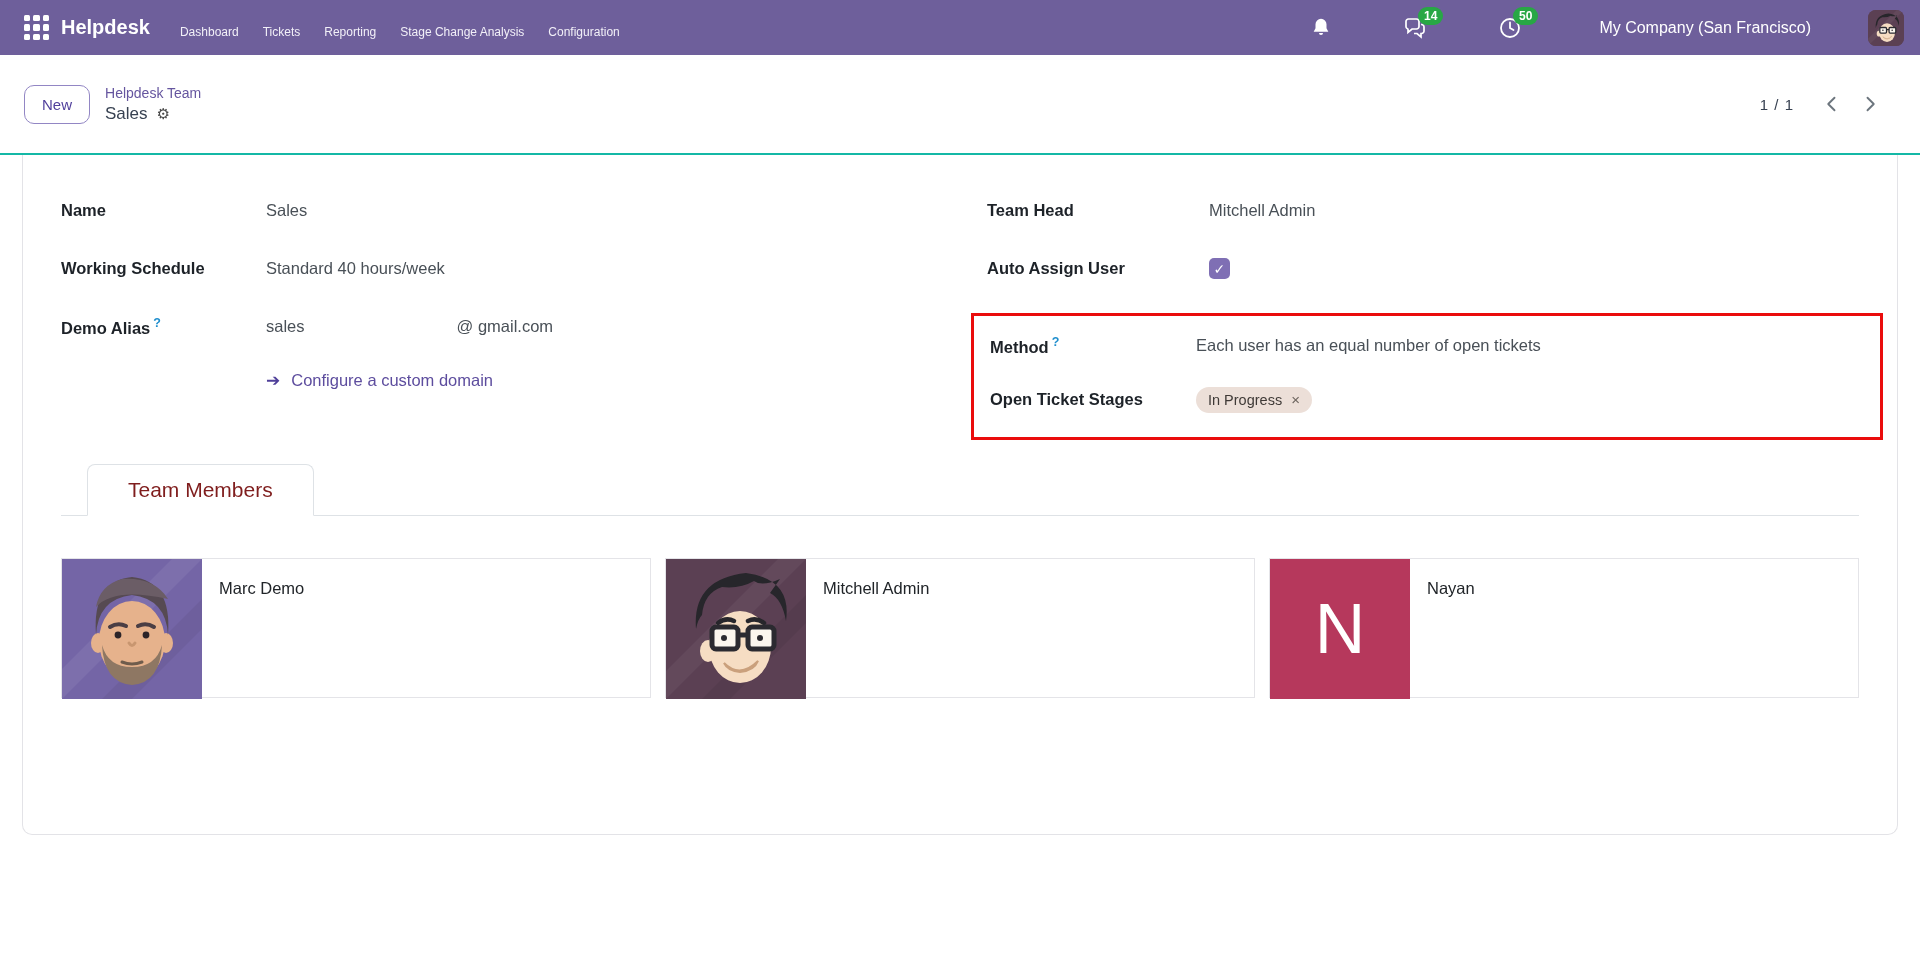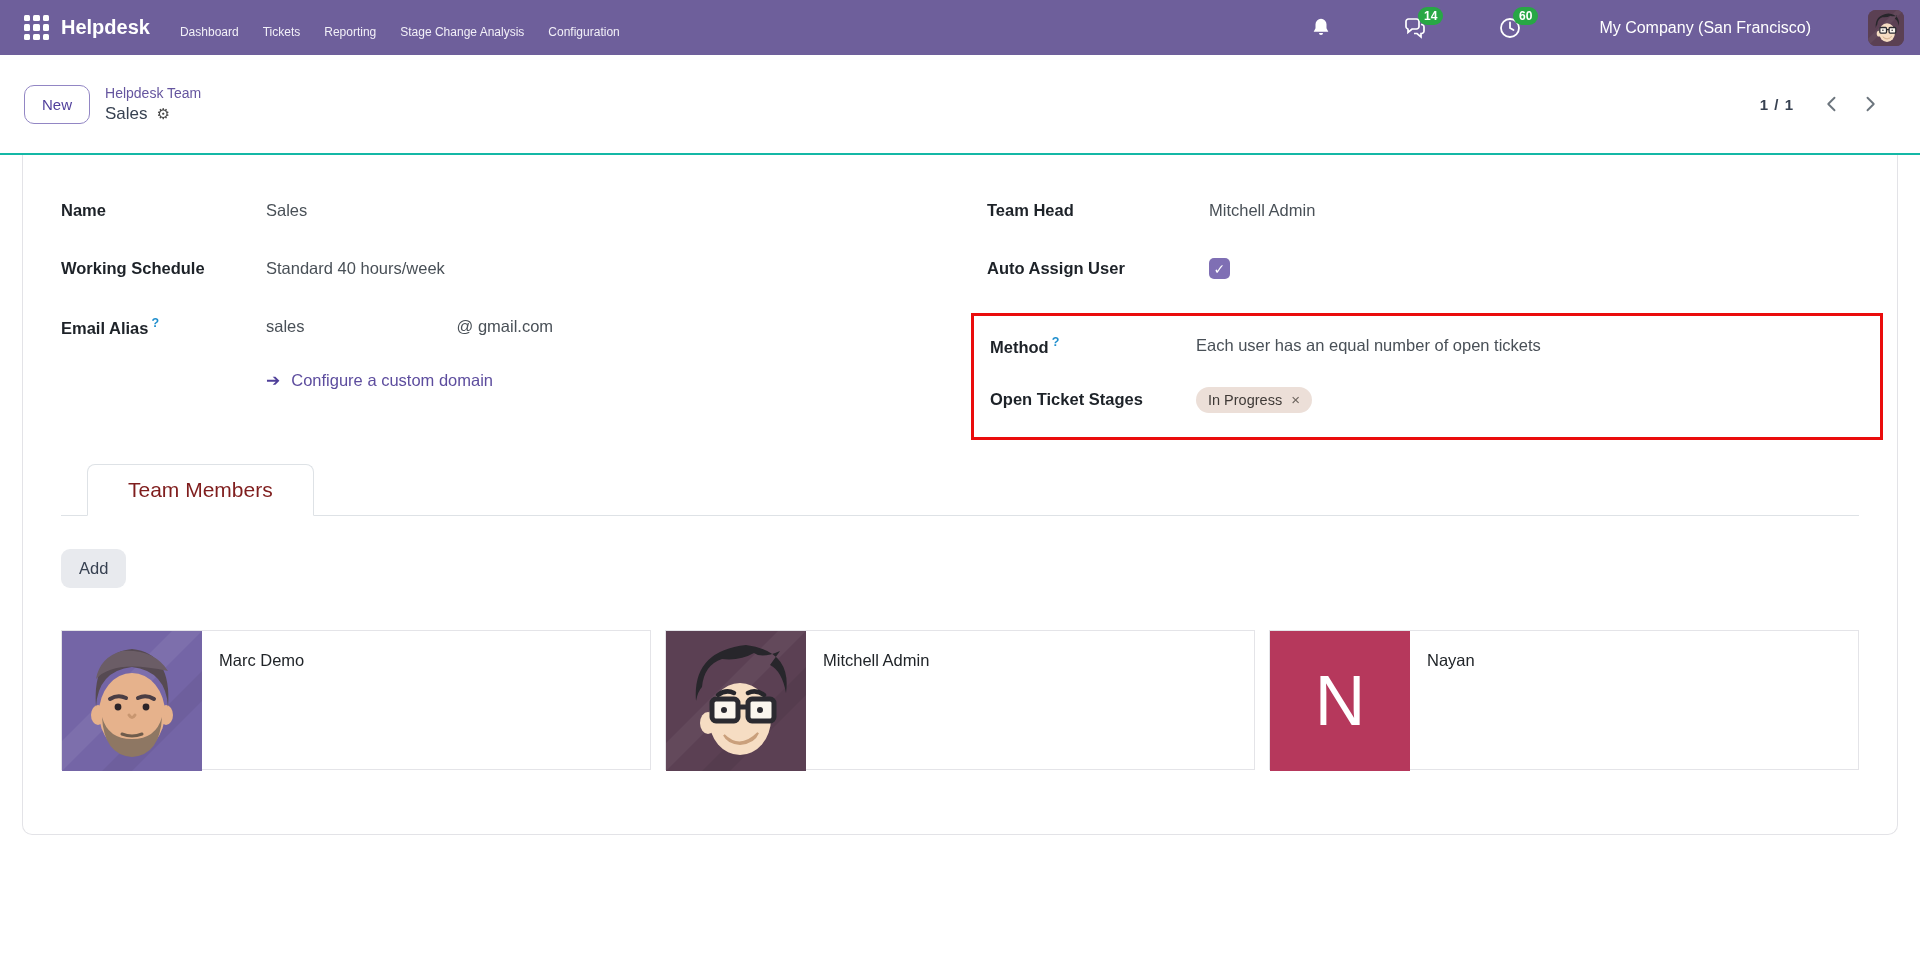--- a/index.html
+++ b/index.html
@@ -44,21 +44,21 @@
   }
   .new-btn {
     border:1px solid #9286c4; color:#503f9c; background:#fff; font-size:15px;
     padding:10px 17px; border-radius:10px; font-weight:500; cursor:pointer;
     font-family:"Liberation Sans", sans-serif;
   }
   .breadcrumbs { margin-left:15px; display:flex; flex-direction:column; gap:3px; }
   .bc-parent { color:#65559f; font-size:14px; cursor:pointer; }
   .bc-current { color:#374151; font-size:17px; display:flex; align-items:center; gap:9px; }
   .gear { color:#4a4a4a; font-size:15px; cursor:pointer; line-height:1; }
-  .pager { margin-left:auto; display:flex; align-items:center; gap:10px; font-size:15px; color:#374151;font-weight:bold; }
+  .pager { margin-left:auto; display:flex; align-items:center; gap:10px; font-size:15px; color:#374151; }
   .pager-count { margin-right:14px; letter-spacing:1px; }
   .pager-btn { background:none; border:none; padding:4px; cursor:pointer; display:flex; }
 
   
   .sheet {
     margin:0 22px; border:1px solid #e3e3e7; border-top:none;
     border-radius:0 0 10px 10px; height:680px; background:#fff;
     padding:42px 38px 0 38px;
   }
 
@@ -154,21 +154,21 @@
         <path d="M3 5.5A2.5 2.5 0 0 1 5.5 3h8A2.5 2.5 0 0 1 16 5.5v5a2.5 2.5 0 0 1-2.5 2.5H9l-4 3.5V13h.5A2.5 2.5 0 0 1 3 10.5z" fill="none" stroke="#fff" stroke-width="1.7"></path>
         <path d="M18 8.5h.5A2.5 2.5 0 0 1 21 11v4a2.5 2.5 0 0 1-2.5 2.5H18V21l-4-3.5h-3" fill="none" stroke="#fff" stroke-width="1.7"></path>
       </svg>
       <span class="badge">14</span>
     </div>
     <div class="nav-icon">
       <svg width="24" height="24" viewBox="0 0 24 24">
         <circle cx="12" cy="12" r="9" fill="none" stroke="#fff" stroke-width="1.8"></circle>
         <path d="M12 6.5V12l3.5 2" fill="none" stroke="#fff" stroke-width="1.8" stroke-linecap="round"></path>
       </svg>
-      <span class="badge">60</span>
+      <span class="badge">50</span>
     </div>
     <div class="company">My Company (San Francisco)</div>
     <div class="nav-avatar">
       <svg viewBox="0 0 140 140">
         <rect width="140" height="140" fill="#5b4053"></rect>
         <polygon points="0,140 140,0 112,0 0,112" fill="#ffffff" opacity="0.05"></polygon>
         <ellipse cx="74" cy="88" rx="31" ry="36" fill="#f6ddc3"></ellipse>
         <ellipse cx="42" cy="92" rx="8" ry="11" fill="#f6ddc3"></ellipse>
         <path d="M30 70 Q26 20 80 14 Q126 20 120 62 Q116 40 104 34 L114 20 Q96 28 88 22 Q74 30 56 28 Q38 34 36 56 Q32 60 30 70 Z" fill="#27262b"></path>
         <rect x="46" y="68" width="26" height="22" rx="4" fill="#fbf6ee" stroke="#2b2a30" stroke-width="5"></rect>
@@ -212,21 +212,21 @@
     <div class="col-left">
       <div class="frow">
         <span class="flabel">Name</span>
         <span class="fvalue">Sales</span>
       </div>
       <div class="frow">
         <span class="flabel">Working Schedule</span>
         <span class="fvalue">Standard 40 hours/week</span>
       </div>
       <div class="frow">
-        <span class="flabel"><span>Email Alias</span><span class="help-sup">?</span></span>
+        <span class="flabel"><span>Demo Alias</span><span class="help-sup">?</span></span>
         <span class="fvalue">
           <span class="email-local">sales</span>
           <span>@ gmail.com</span>
         </span>
       </div>
       <div class="link-row">
         <span class="link-arrow">➔</span>
         <span class="link-text">Configure a custom domain</span>
       </div>
     </div>
@@ -256,23 +256,20 @@
           </span>
         </div>
       </div>
     </div>
   </div>
 
   <div class="tabs">
     <div class="tab">Team Members</div>
   </div>
 
-  <div class="add-wrap">
-    <button class="add-btn">Add</button>
-  </div>
 
   <div class="cards">
 
     <div class="card">
       <div class="card-avatar">
         <svg viewBox="0 0 140 140">
           <rect width="140" height="140" fill="#7465a6"></rect>
           <polygon points="0,140 140,0 110,0 0,110" fill="#ffffff" opacity="0.07"></polygon>
           <polygon points="40,140 140,40 140,70 70,140" fill="#000000" opacity="0.05"></polygon>
           <ellipse cx="36" cy="84" rx="7" ry="10" fill="#e6b28c"></ellipse>

